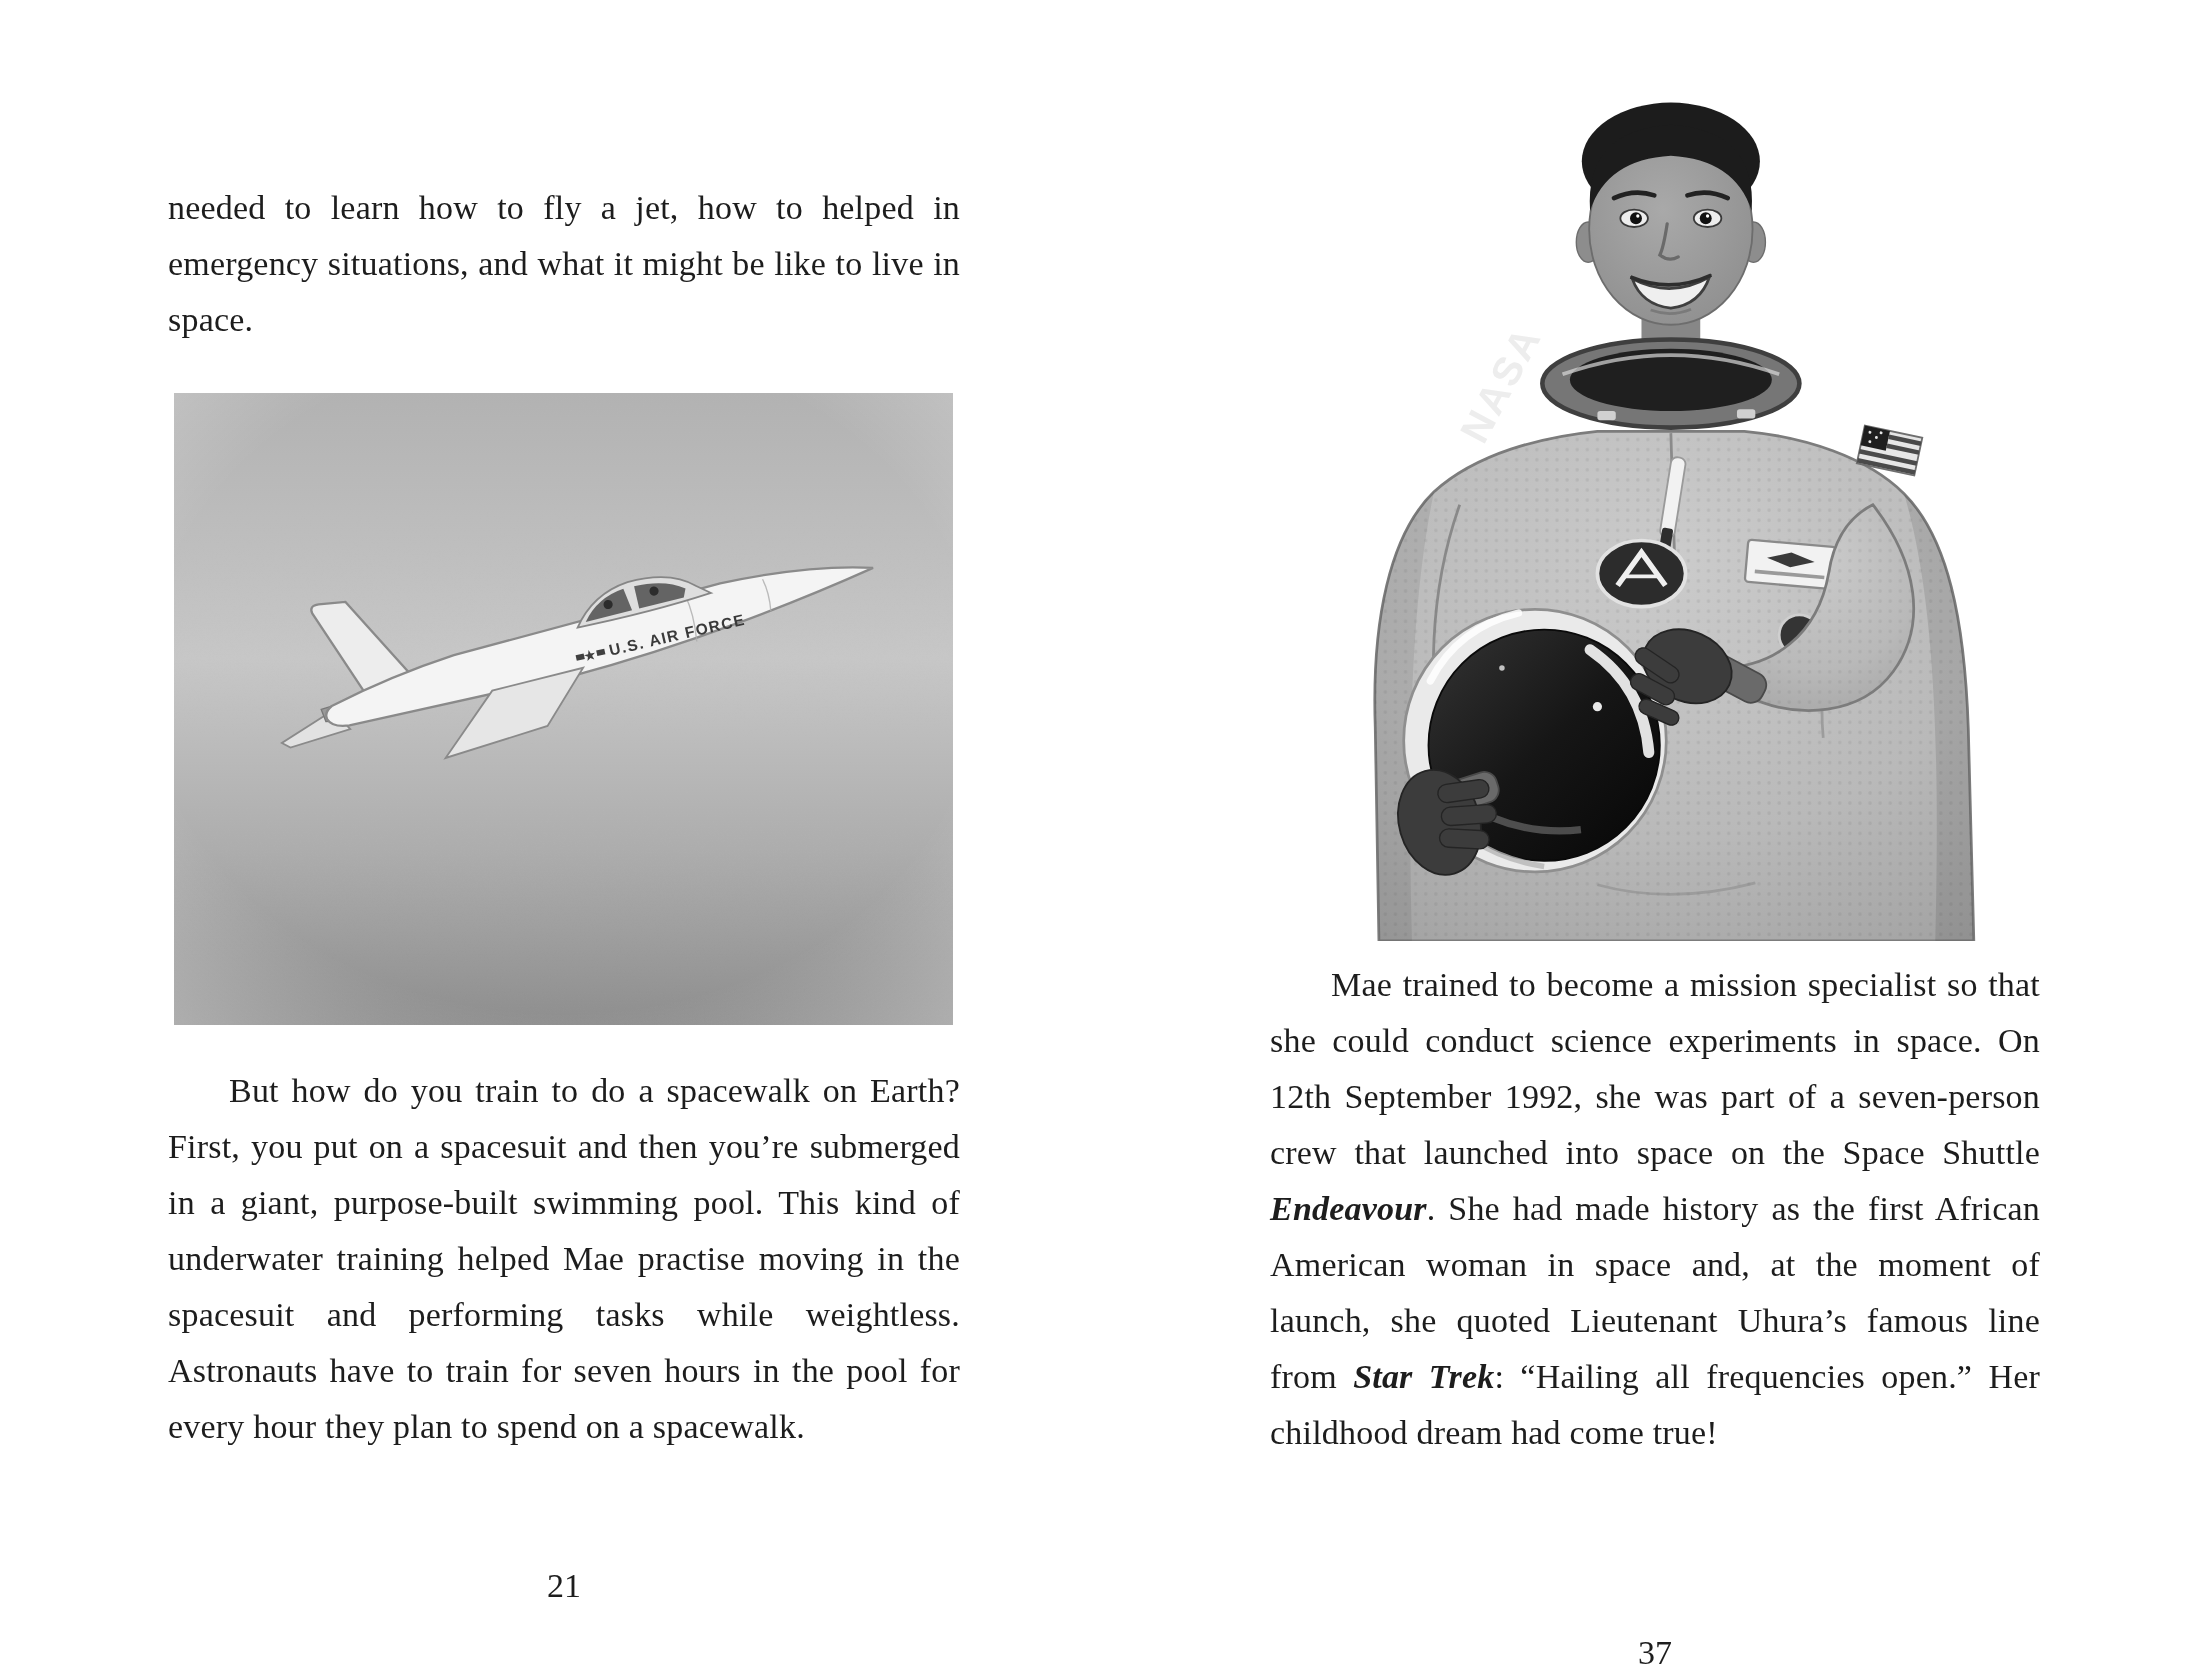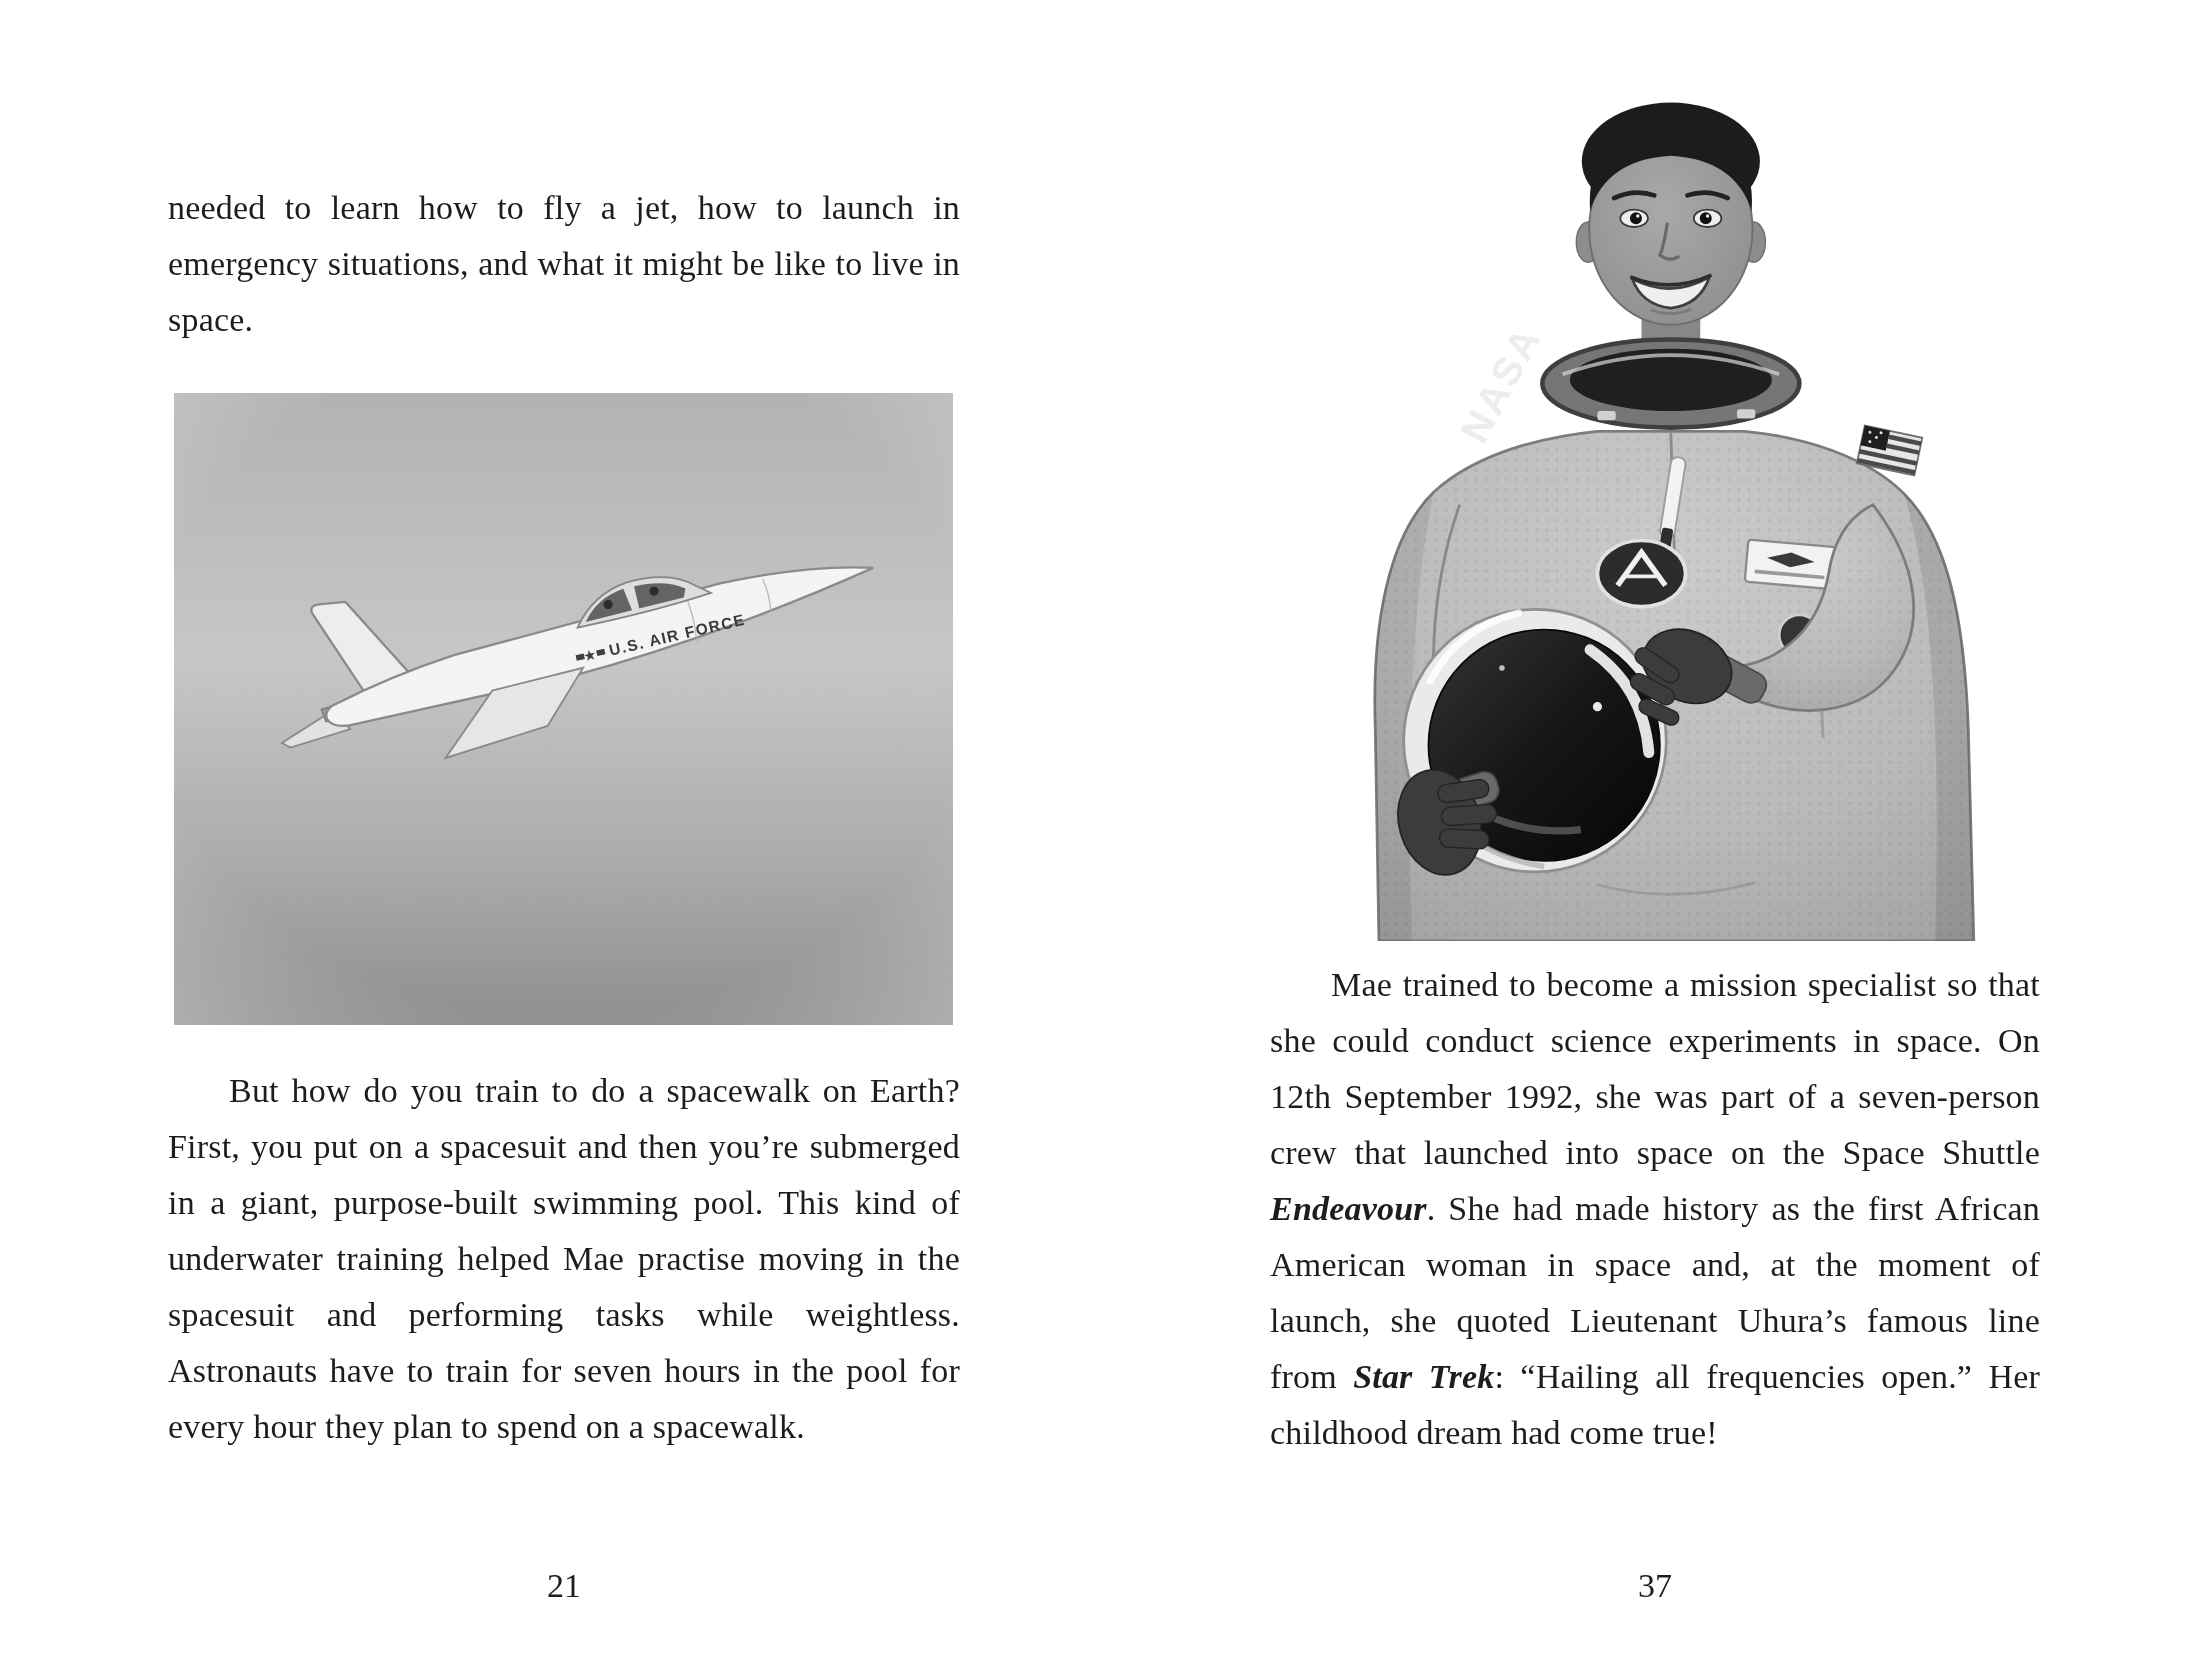--- a/index.html
+++ b/index.html
@@ -28,21 +28,21 @@
   figure { margin: 0; padding: 0; }
   em { font-style: italic; font-weight: bold; }
 </style>
 </head>
 <body>
 
 <div class="abs" style="left:0;top:0;width:2204px;height:1678px;">
 
   <div>
 
-    <p class="para abs" style="left:168px; top:180px; width:792px;">needed to learn how to fly a jet, how to launch in emergency situations, and what it might be like to live in space.</p>
+    <p class="para abs" style="left:168px; top:180px; width:792px;">needed to learn how to fly a jet, how to helped in emergency situations, and what it might be like to live in space.</p>
 
     <figure class="abs" style="left:174px; top:393px; width:779px; height:632px;">
       <svg viewBox="0 0 848 688" width="779" height="632">
         <defs>
           <linearGradient id="jetBg" x1="0" y1="0" x2="0" y2="1">
             <stop offset="0" stop-color="#b2b2b2"></stop>
             <stop offset="0.42" stop-color="#c7c7c7"></stop>
             <stop offset="0.72" stop-color="#adadad"></stop>
             <stop offset="1" stop-color="#8d8d8d"></stop>
           </linearGradient>
@@ -233,17 +233,17 @@
           <ellipse cx="398" cy="646" rx="50" ry="38" fill="#3c3c3c" stroke="#242424" stroke-width="2" transform="rotate(24 398 646)"></ellipse>
           <rect x="338" y="636" width="54" height="18" rx="9" fill="#3c3c3c" stroke="#242424" stroke-width="1.5" transform="rotate(34 365 645)"></rect>
           <rect x="334" y="662" width="52" height="18" rx="9" fill="#3c3c3c" stroke="#242424" stroke-width="1.5" transform="rotate(28 360 671)"></rect>
           <rect x="344" y="688" width="46" height="16" rx="8" fill="#3c3c3c" stroke="#242424" stroke-width="1.5" transform="rotate(24 367 696)"></rect>
         </g>
       </svg>
     </figure>
 
     <p class="para indent abs" style="left:1270px; top:957px; width:770px;"><span>Mae trained to become a mission specialist so that she could conduct science experiments in space. On 12th September 1992, she was part of a seven-person crew that launched into space on the Space Shuttle </span><em>Endeavour</em><span>. She had made history as the first African American woman in space and, at the moment of launch, she quoted Lieutenant Uhura’s famous line from </span><em>Star Trek</em><span>: “Hailing all frequencies open.” Her childhood dream had come true!</span></p>
 
-    <div class="page-num abs" style="left:1270px; top:1567px; width:770px;">37</div>
+    <div class="page-num abs" style="left:1270px; top:1634px; width:770px;">37</div>
   </div>
 
 </div>
 
 
 </body></html>

